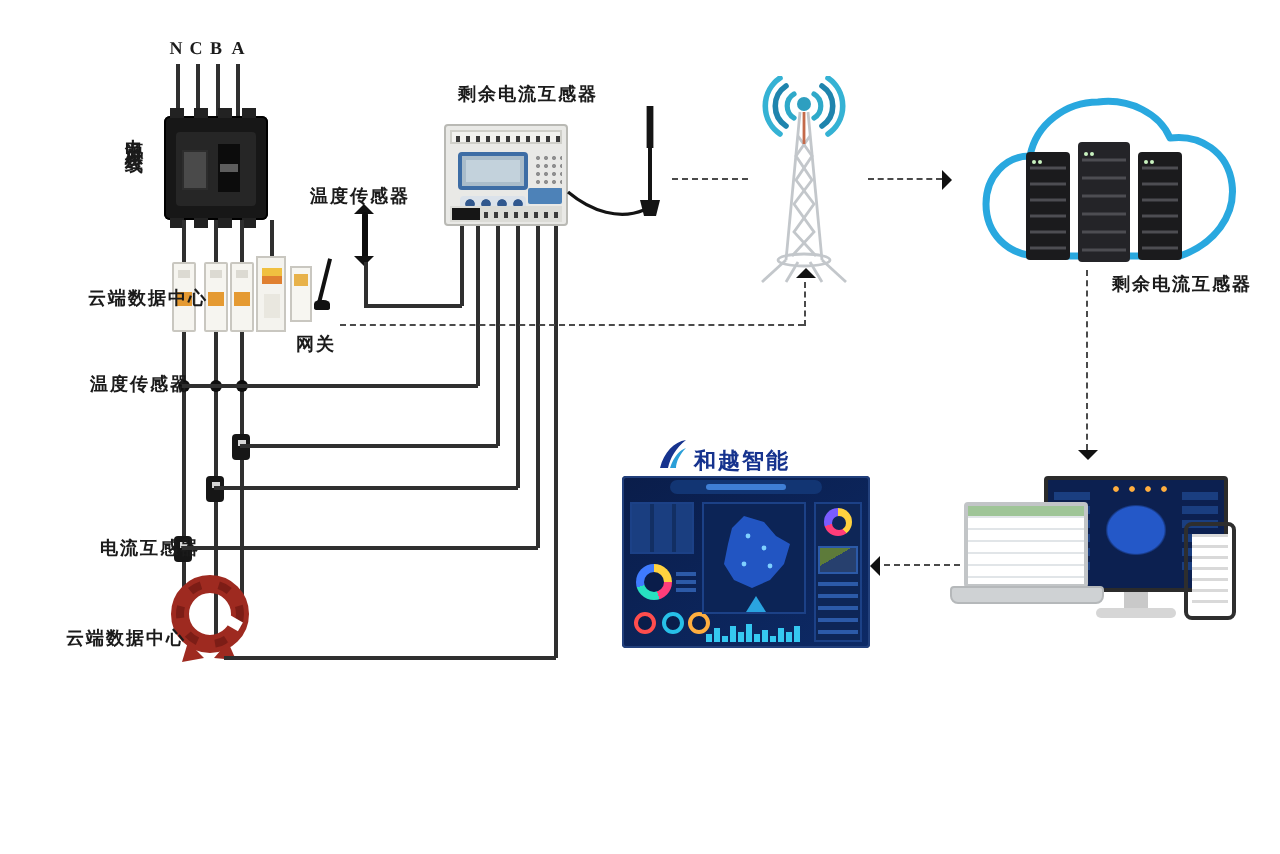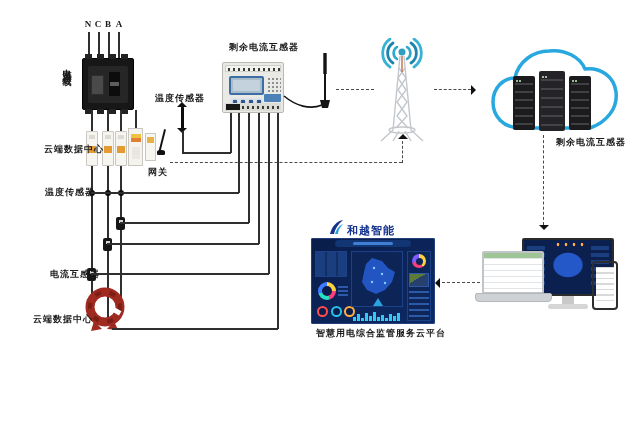--- a/index.html
+++ b/index.html
@@ -331,21 +331,20 @@
       <i style="height:3px"></i>
         <i style="height:7px"></i>
       <i style="height:5px"></i>
         <i style="height:8px"></i>
     </div>
     <div class="pnl rpnl"></div>
     <div class="donut2"></div>
     <div class="thumb"></div>
     <div class="tls"></div>
   </div>
-  <span class="caption abs" style="left:316px;top:327px">智慧用电综合监管服务云平台</span>
 
   <div class="monitor">
     <div class="m-l"></div>
     <div class="m-map"></div>
     <div class="m-r"></div>
     <div class="m-dots"></div>
   </div>
   <div class="m-stand"></div>
   <div class="m-base"></div>
   <div class="laptop-scr"></div>

